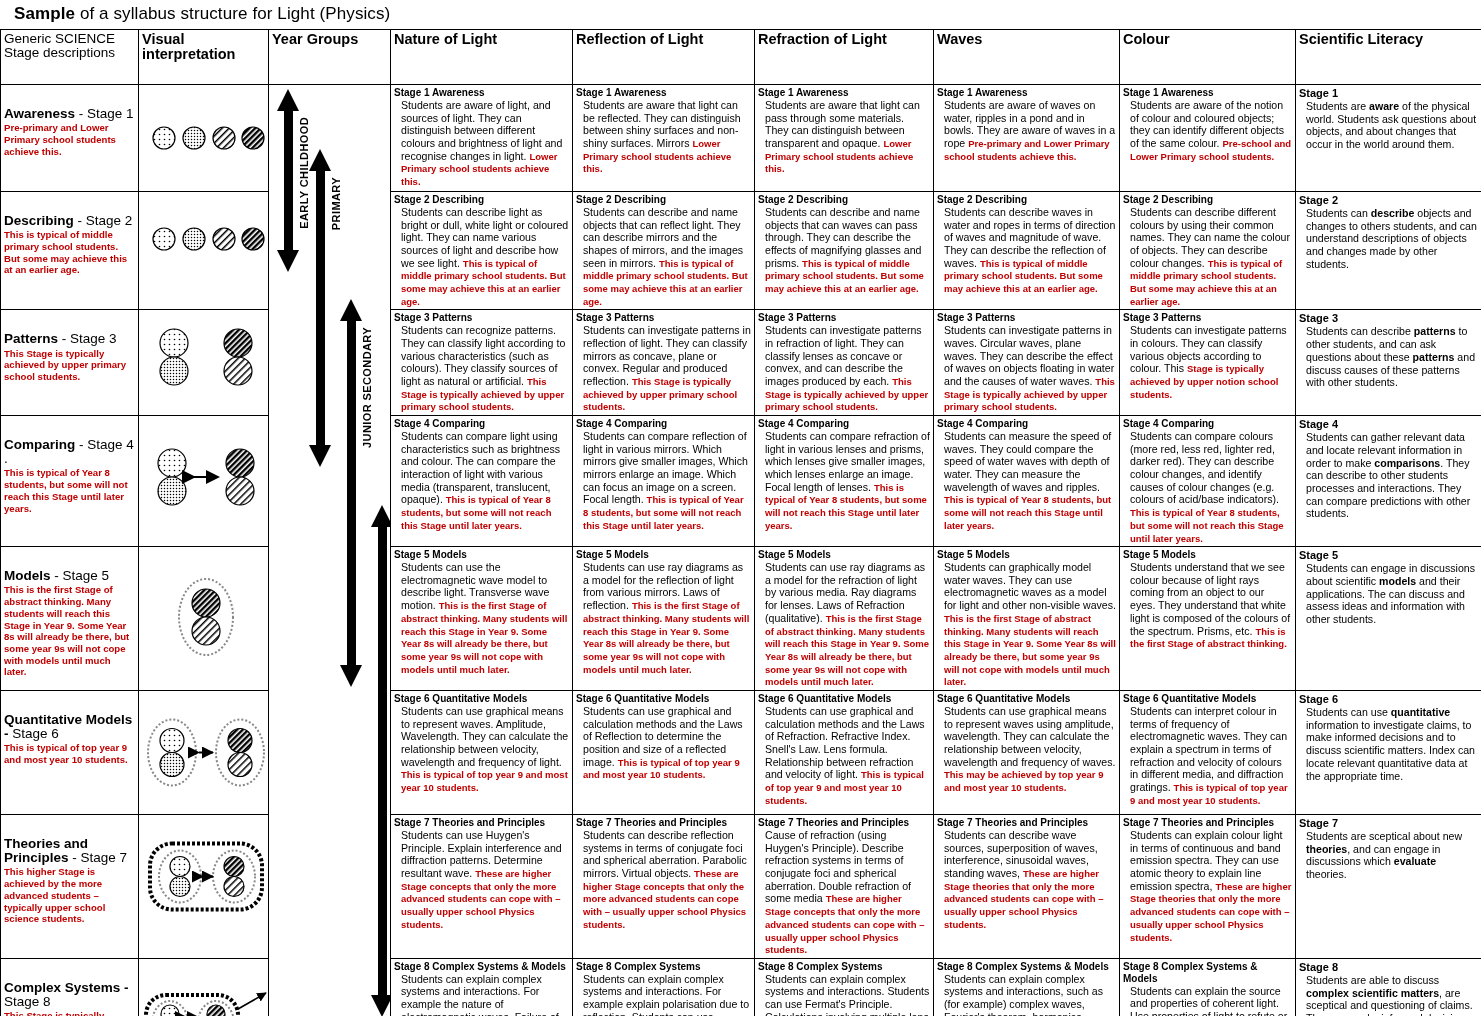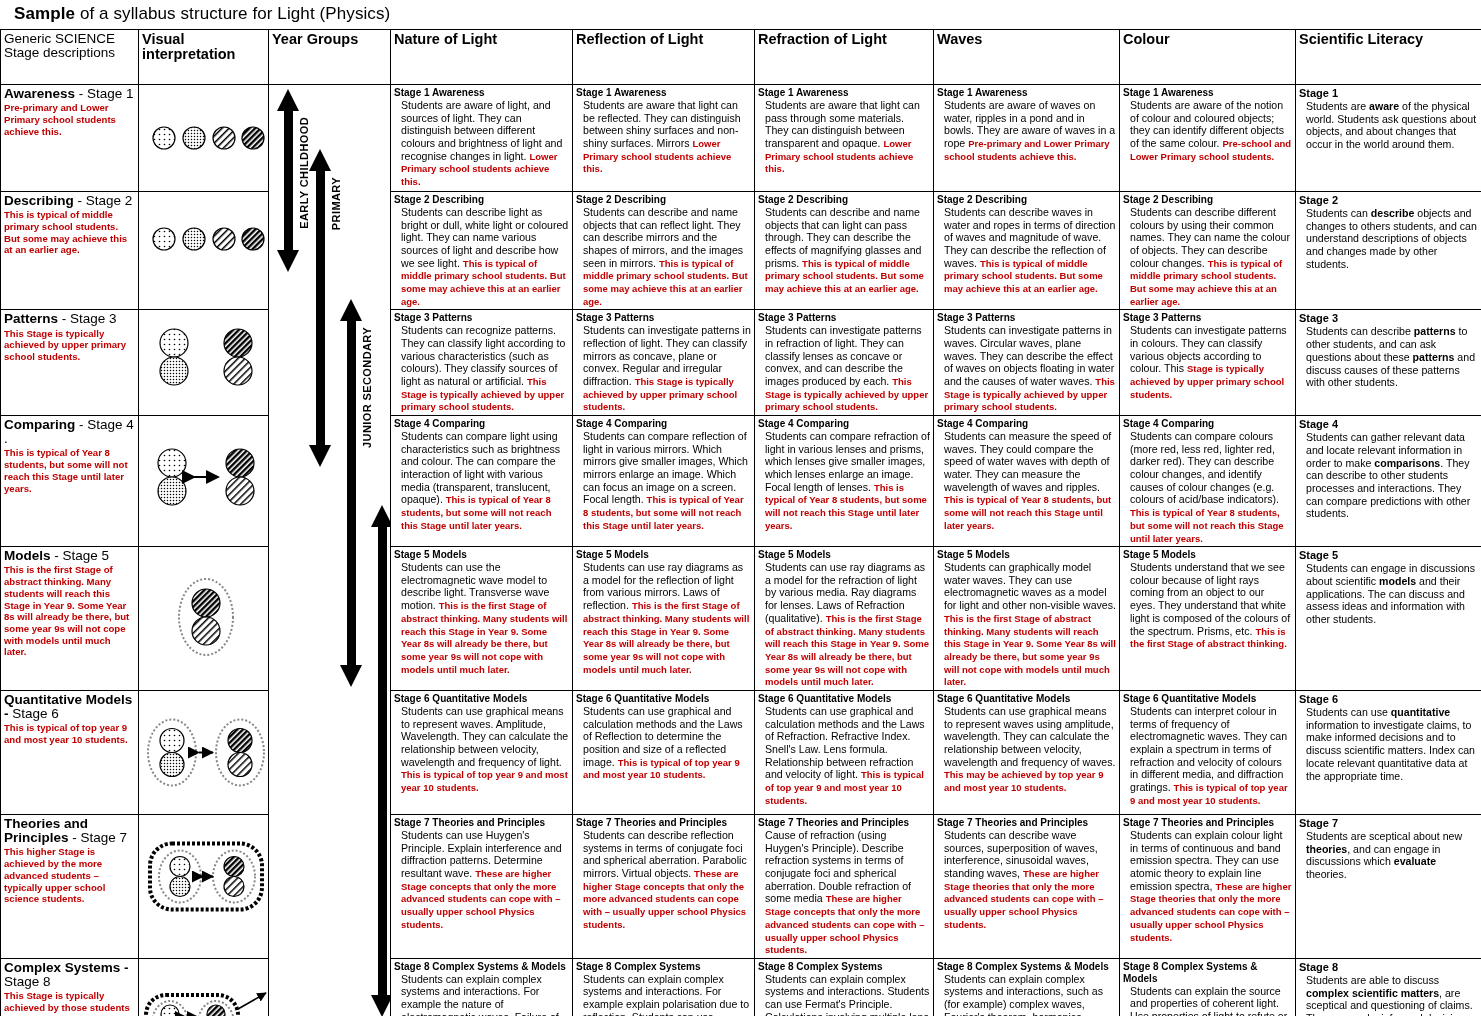--- a/index.html
+++ b/index.html
@@ -56,20 +56,21 @@
   th.generic-head {
     font-weight: normal;
     font-size: 13.5px;
   }
 
   
   .stage-name {
     font-size: 13.5px;
     line-height: 1.05;
     margin-bottom: 1px;
+    margin-top: 20px;
   }
   .stage-name .nm { font-weight: bold; }
   .stage-name .sg { font-weight: normal; }
   .stage-note {
     color: #c00000;
     font-size: 9.6px;
     font-weight: bold;
     line-height: 1.22;
   }
 
@@ -309,21 +310,21 @@
         <td>
           <div class="topic-title">Stage 2 Describing</div>
           <div class="topic-body"><span>Students can describe light as bright or dull, white light or coloured light. They can name various sources of light and describe how we see light. </span><span class="red">This is typical of middle primary school students. But some may achieve this at an earlier age.</span></div>
         </td>
         <td>
           <div class="topic-title">Stage 2 Describing</div>
           <div class="topic-body"><span>Students can describe and name objects that can reflect light. They can describe mirrors and the shapes of mirrors, and the images seen in mirrors. </span><span class="red">This is typical of middle primary school students. But some may achieve this at an earlier age.</span></div>
         </td>
         <td>
           <div class="topic-title">Stage 2 Describing</div>
-          <div class="topic-body"><span>Students can describe and name objects that can light can pass through. They can describe the effects of magnifying glasses and prisms. </span><span class="red">This is typical of middle primary school students. But some may achieve this at an earlier age.</span></div>
+          <div class="topic-body"><span>Students can describe and name objects that can waves can pass through. They can describe the effects of magnifying glasses and prisms. </span><span class="red">This is typical of middle primary school students. But some may achieve this at an earlier age.</span></div>
         </td>
         <td>
           <div class="topic-title">Stage 2  Describing</div>
           <div class="topic-body"><span>Students can describe waves in water and ropes in terms of direction of waves and magnitude of wave. They can describe the reflection of waves. </span><span class="red">This is typical of middle primary school students. But some may achieve this at an earlier age.</span></div>
         </td>
         <td>
           <div class="topic-title">Stage 2  Describing</div>
           <div class="topic-body"><span>Students can describe different colours by using their common names. They can name the colour of objects. They can describe colour changes. </span><span class="red">This is typical of middle primary school students. But some may achieve this at an earlier age.</span></div>
         </td>
         <td>
@@ -369,33 +370,33 @@
             <circle cx="96" cy="31" r="14" fill="url(#p-hd)" stroke="#000" stroke-width="1.2"></circle>
             <circle cx="96" cy="59" r="14" fill="url(#p-hl)" stroke="#000" stroke-width="1.2"></circle>
           </svg>
         </td>
         <td>
           <div class="topic-title">Stage 3 Patterns</div>
           <div class="topic-body"><span>Students can recognize patterns. They can classify light according to various characteristics (such as colours). They classify sources of light as natural or artificial. </span><span class="red">This Stage is typically achieved by upper primary school students.</span></div>
         </td>
         <td>
           <div class="topic-title">Stage 3 Patterns</div>
-          <div class="topic-body"><span>Students can investigate patterns in reflection of light. They can classify mirrors as concave, plane or convex. Regular and irregular diffraction. </span><span class="red">This Stage is typically achieved by upper primary school students.</span></div>
+          <div class="topic-body"><span>Students can investigate patterns in reflection of light. They can classify mirrors as concave, plane or convex. Regular and produced reflection. </span><span class="red">This Stage is typically achieved by upper primary school students.</span></div>
         </td>
         <td>
           <div class="topic-title">Stage 3 Patterns</div>
           <div class="topic-body"><span>Students can investigate patterns in refraction of light. They can classify lenses as concave or convex, and can describe the images produced by each. </span><span class="red">This Stage is typically achieved by upper primary school students.</span></div>
         </td>
         <td>
           <div class="topic-title">Stage 3  Patterns</div>
           <div class="topic-body"><span>Students can investigate patterns in waves. Circular waves, plane waves. They can describe the effect of waves on objects floating in water and the causes of water waves. </span><span class="red">This Stage is typically achieved by upper primary school students.</span></div>
         </td>
         <td>
           <div class="topic-title">Stage 3  Patterns</div>
-          <div class="topic-body"><span>Students can investigate patterns in colours. They can classify various objects according to colour. This </span><span class="red">Stage is typically achieved by upper primary school students.</span></div>
+          <div class="topic-body"><span>Students can investigate patterns in colours. They can classify various objects according to colour. This </span><span class="red">Stage is typically achieved by upper notion school students.</span></div>
         </td>
         <td>
           <div class="topic-title lit-title">Stage 3</div>
           <div class="topic-body"><span>Students can describe </span><b>patterns</b><span> to other students, and can ask questions about these </span><b>patterns</b><span> and discuss causes of these patterns with other students.</span></div>
         </td>
       </tr>
       <tr class="r4">
         <td>
           <div class="stage-name"><span class="nm">Comparing</span><span class="sg"> - Stage 4 .</span></div>
           <div class="stage-note">This is typical of Year 8 students, but some will not reach this Stage until later years.</div>

